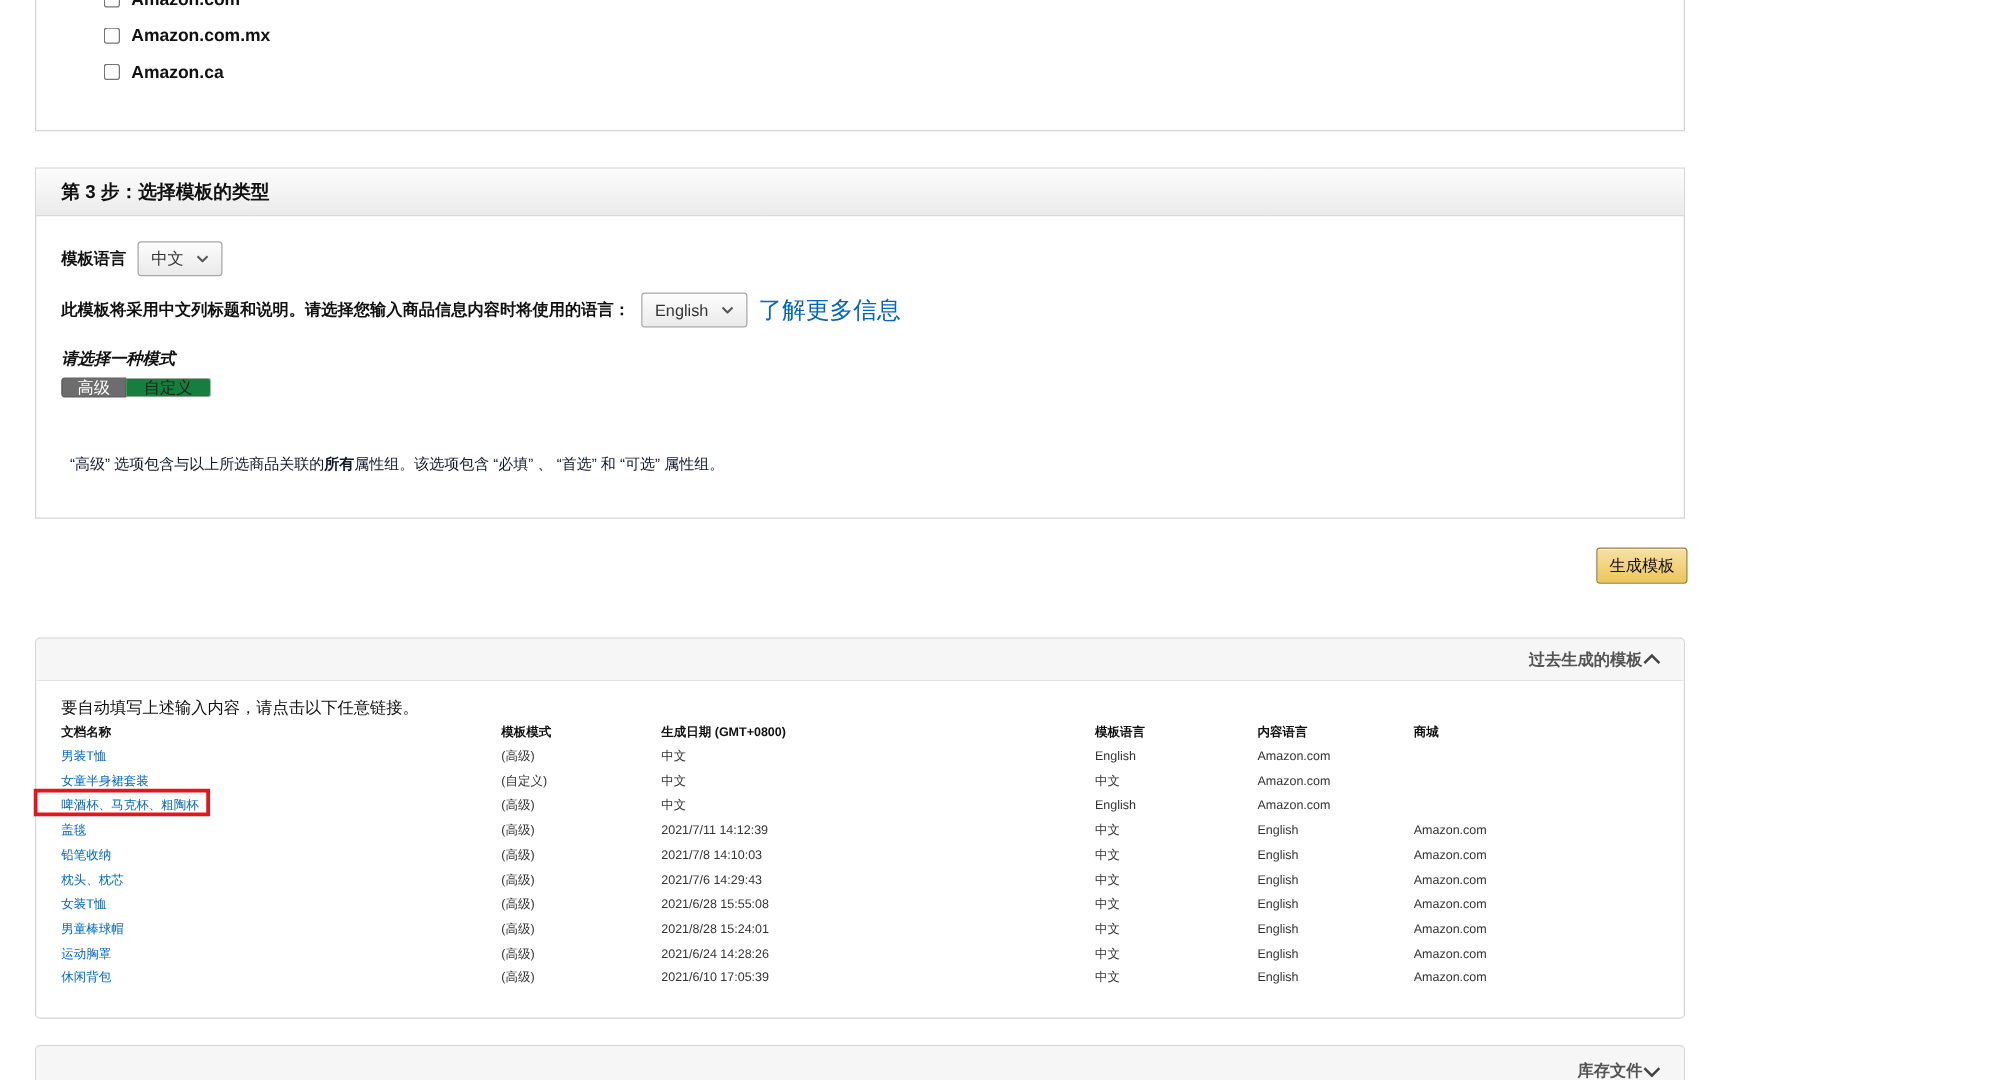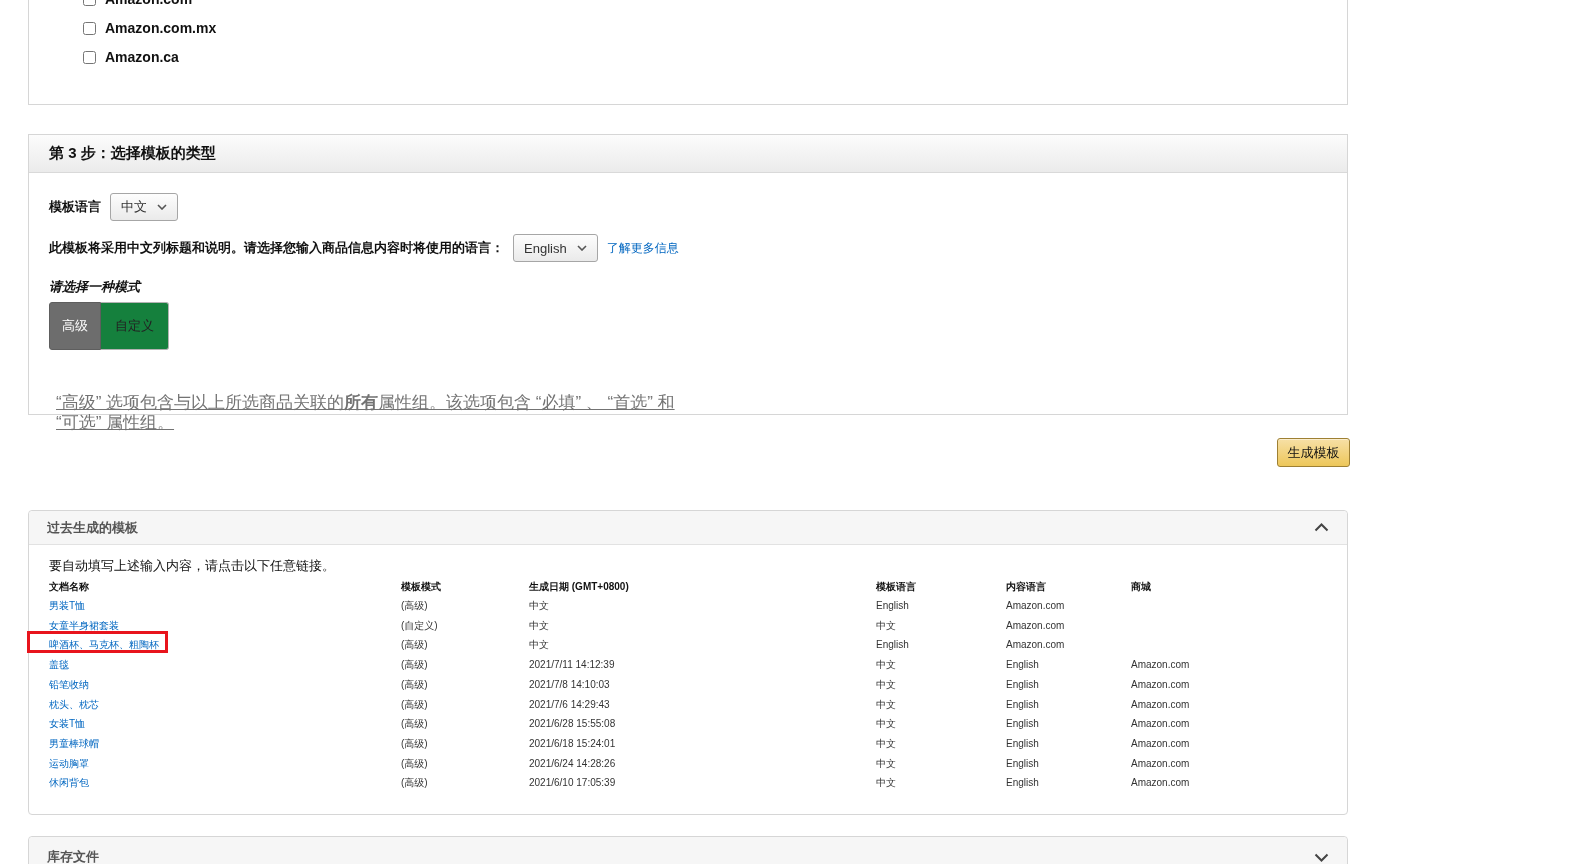--- a/index.html
+++ b/index.html
@@ -22,45 +22,45 @@
   .step-header { height:38px; display:flex; align-items:center; padding:0 20px;
                  background:linear-gradient(#fcfcfc,#ebebeb);
                  border-bottom:1px solid #d9d9d9; font-size:15px; font-weight:bold; }
   .step-body { padding:20px; }
   .inline-row { display:flex; align-items:center; gap:9px; }
   .lbl { font-size:13px; font-weight:bold; }
   .select { display:inline-flex; align-items:center; gap:10px; height:28px;
             padding:0 10px; border:1px solid #a6a6a6; border-radius:3px;
             background:linear-gradient(#fdfdfd,#eaeaea); font-size:13px;
             color:#333; cursor:pointer; white-space:nowrap; }
-  .link { color:#0066c0; font-size:12px; text-decoration:none; cursor:pointer; }
+  .link { color:#0066c0; font-size:19px; text-decoration:none; cursor:pointer; }
   .row2 { margin-top:13px; }
   .mode-label { margin-top:16px; font-size:13px; font-weight:bold;font-style:italic; }
   .mode-group { margin-top:6px; display:flex; }
-  .mode-btn { height:48px; font-size:13px; display:inline-flex; align-items:center;
+  .mode-btn { height:16px; font-size:13px; display:inline-flex; align-items:center;
               justify-content:center; cursor:pointer; }
   .mode-advanced { width:52px; background:#6d6d6d; color:#fff;
                    border:1px solid #5e5e5e; border-radius:3px 0 0 3px; }
   .mode-custom { width:68px; background:#15803d; color:#222;
                  border:1px solid #b3b3b3; border-left:none; border-radius:0 3px 3px 0; }
-  .note { margin-top:43px; padding-left:7px; width:632px; font-size:17px;
-          line-height:20px; color:#737373;text-decoration:underline; }
+  .note { margin-top:43px; padding-left:7px; width:632px; font-size:12px;
+          line-height:20px; color:#0f172a; }
 
   
   .generate-btn { position:absolute; left:1277px; top:438px; width:73px; height:29px;
                   display:flex; align-items:center; justify-content:center;
                   background:linear-gradient(#f7e0a6,#edc75a); border:1px solid #9e8033;
                   border-radius:3px; font-size:13px; color:#111; cursor:pointer;
                   box-shadow:inset 0 1px 0 rgba(255,255,255,.45); }
 
   
   #history-panel { top:510px; height:305px; border-radius:4px; }
   #inventory-panel { top:836px; height:60px; border-radius:4px 4px 0 0; }
   .collapse-header { height:34px; display:flex; align-items:center;
-                     justify-content:space-between; padding:0 18px;
+                     justify-content:flex-end; padding:0 18px;
                      background:#f6f6f6; border-bottom:1px solid #e2e2e2;
                      border-radius:4px 4px 0 0; cursor:pointer; }
   .collapse-title { font-size:13px; font-weight:bold; color:#555; }
   #inventory-panel .collapse-header { height:40px; border-bottom:none; }
 
   .history-body { padding:12px 20px 0; position:relative; }
   .intro { font-size:13px; margin-bottom:4px; line-height:17px; }
   .thead, .trow { display:grid; grid-template-columns:352px 128px 347px 130px 125px 1fr;
                   font-size:10px; }
   .thead { font-weight:bold; line-height:18px; }
@@ -198,21 +198,21 @@
           <span><a href="#">女装T恤</a></span>
           <span>(高级)</span>
           <span>2021/6/28 15:55:08</span>
           <span>中文</span>
           <span>English</span>
           <span>Amazon.com</span>
         </div>
         <div class="trow">
           <span><a href="#">男童棒球帽</a></span>
           <span>(高级)</span>
-          <span>2021/6/18 15:24:01</span>
+          <span>2021/8/28 15:24:01</span>
           <span>中文</span>
           <span>English</span>
           <span>Amazon.com</span>
         </div>
         <div class="trow">
           <span><a href="#">运动胸罩</a></span>
           <span>(高级)</span>
           <span>2021/6/24 14:28:26</span>
           <span>中文</span>
           <span>English</span>

